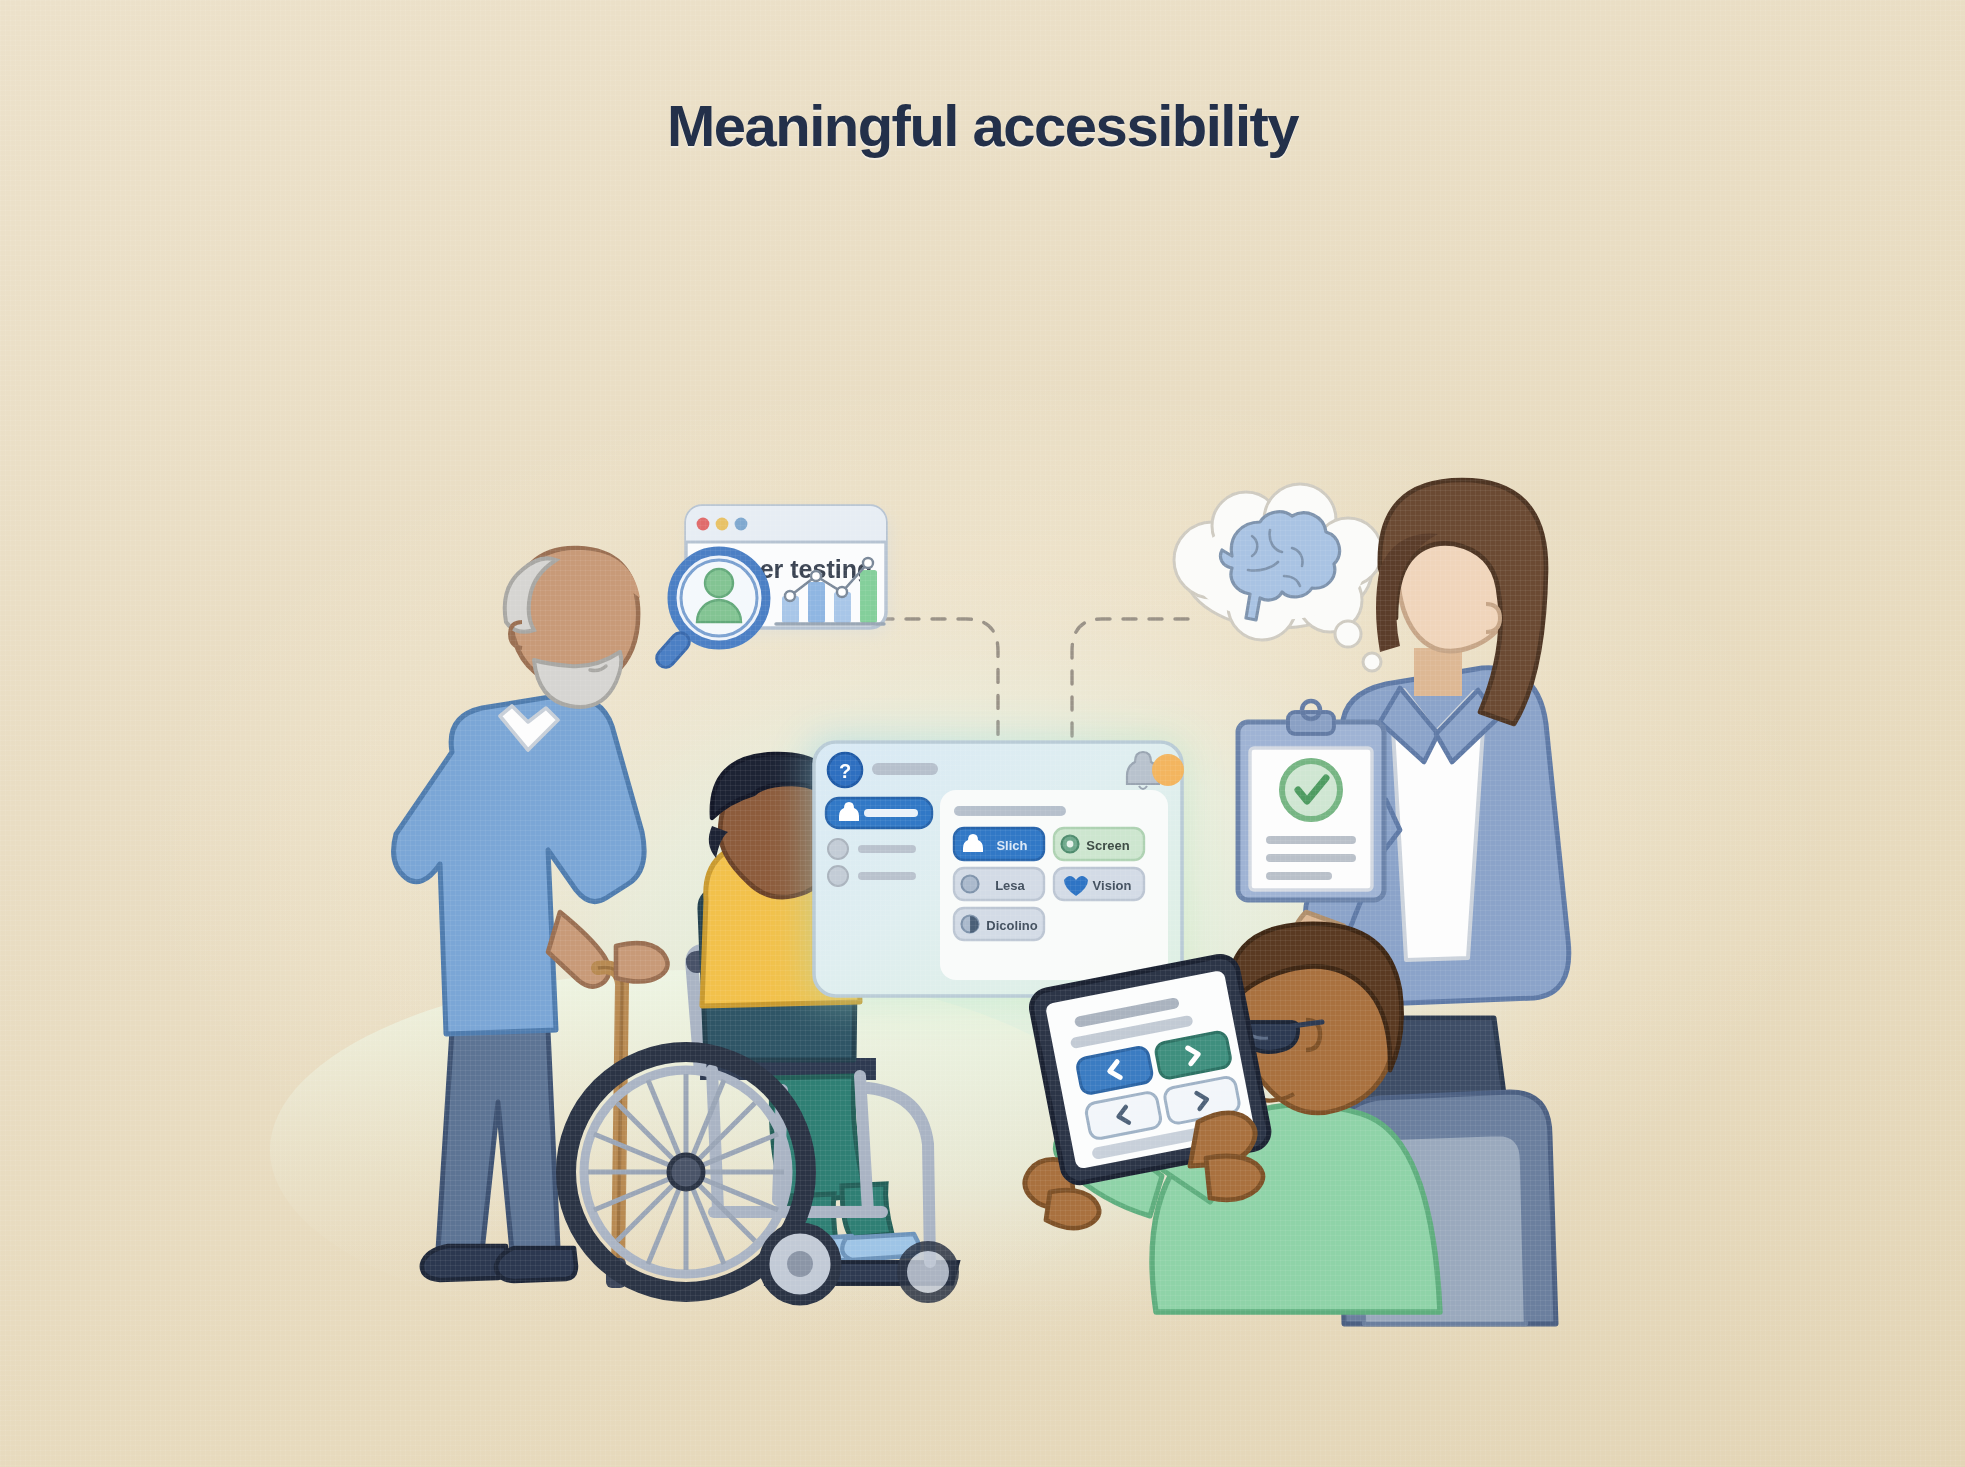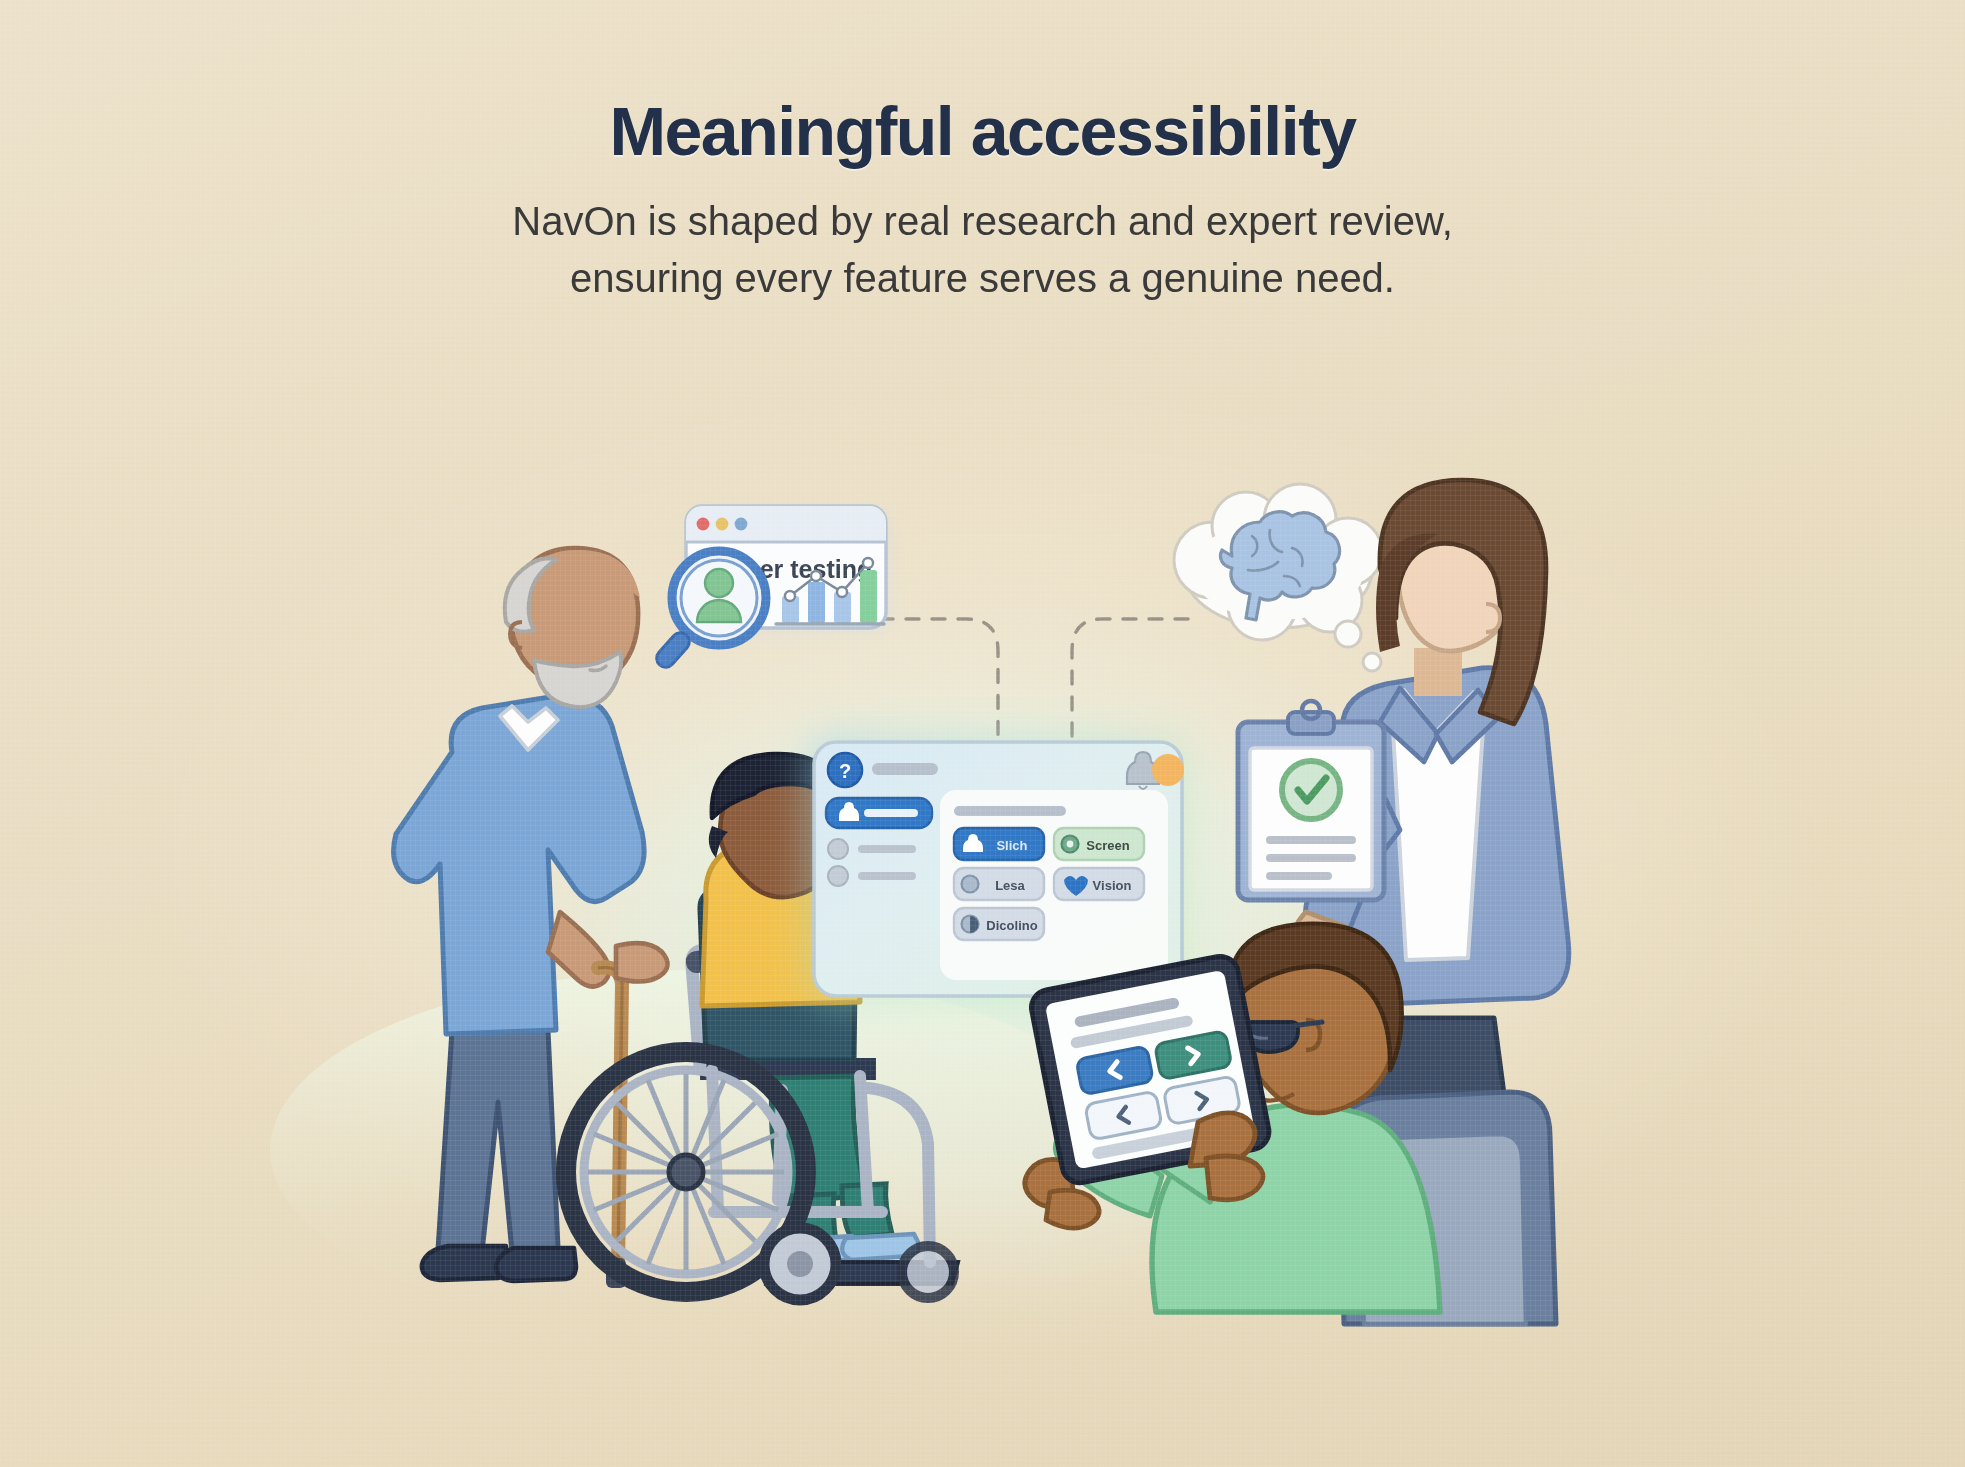--- a/index.html
+++ b/index.html
@@ -18,45 +18,41 @@
     content:"";position:absolute;inset:0;pointer-events:none;
     background-image:
       linear-gradient(rgba(255,255,255,0.12) 1px, transparent 1px),
       linear-gradient(90deg, rgba(255,255,255,0.10) 1px, transparent 1px);
     background-size:5px 5px, 5px 5px;
     opacity:.55;
   }
   
   .header{position:absolute;left:0;right:0;top:96px;text-align:center;z-index:40;}
   .title{
-    font-size:68px;font-weight:700;letter-spacing:-1.5px;
+    font-size:58px;font-weight:700;letter-spacing:-1.5px;
     color:#23304a;margin:0;line-height:1.05;
     text-shadow:0 2px 0 rgba(255,255,255,.45);
   }
   .subtitle{
     margin:26px auto 0;max-width:1080px;
     font-size:40px;line-height:1.42;color:#3a3a3a;font-weight:400;
   }
   .subtitle span{display:block;}
 
   
   .illus{position:absolute;left:0;top:0;width:1965px;height:1467px;}
   .illus svg{display:block;width:1965px;height:1467px;}
 </style>
 </head>
 <body>
 
 <div id="stage">
 
   <div class="header">
     <h1 class="title">Meaningful accessibility</h1>
-    <p class="subtitle">
-      <span>NavOn is shaped by real research and expert review,</span>
-      <span>ensuring every feature serves a genuine need.</span>
-    </p>
   </div>
 
   <div class="illus">
   <svg viewBox="0 0 1965 1467" xmlns="http://www.w3.org/2000/svg">
     <defs>
       <radialGradient id="glowG" cx="50%" cy="50%" r="50%">
         <stop offset="0%" stop-color="#dff3e4" stop-opacity=".95"></stop>
         <stop offset="55%" stop-color="#e4f0e2" stop-opacity=".55"></stop>
         <stop offset="100%" stop-color="#e9ddc4" stop-opacity="0"></stop>
       </radialGradient>

